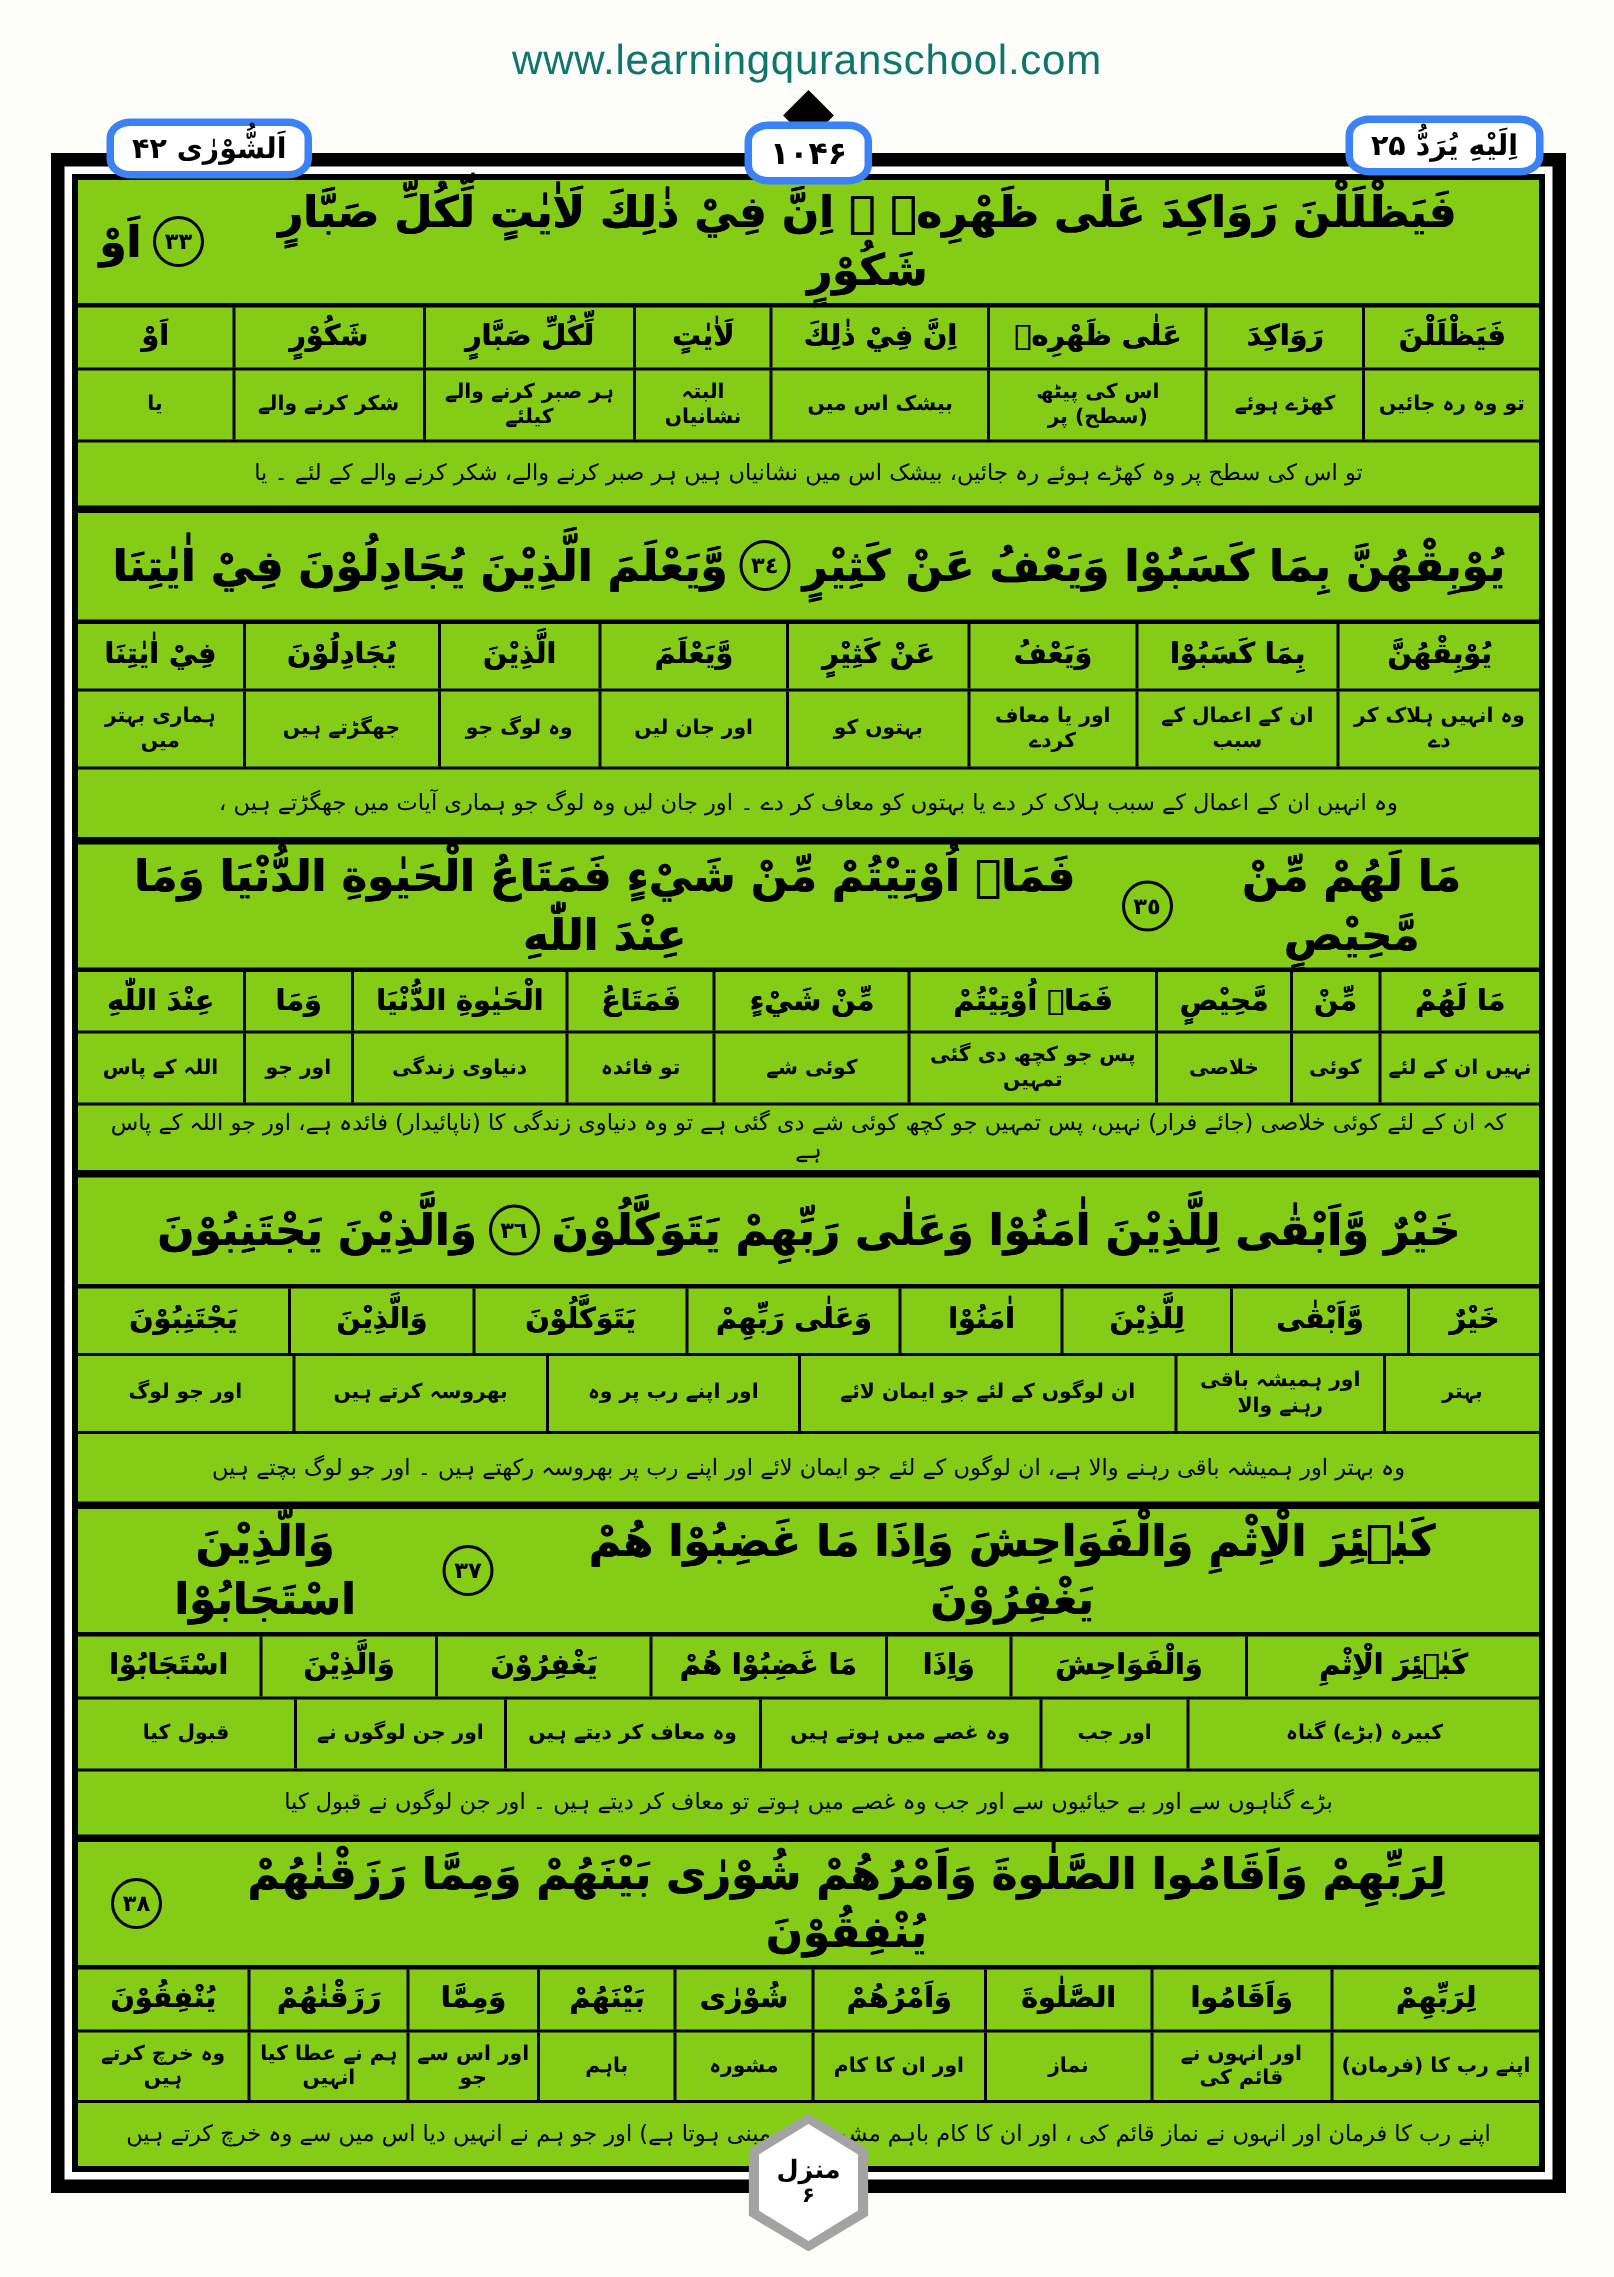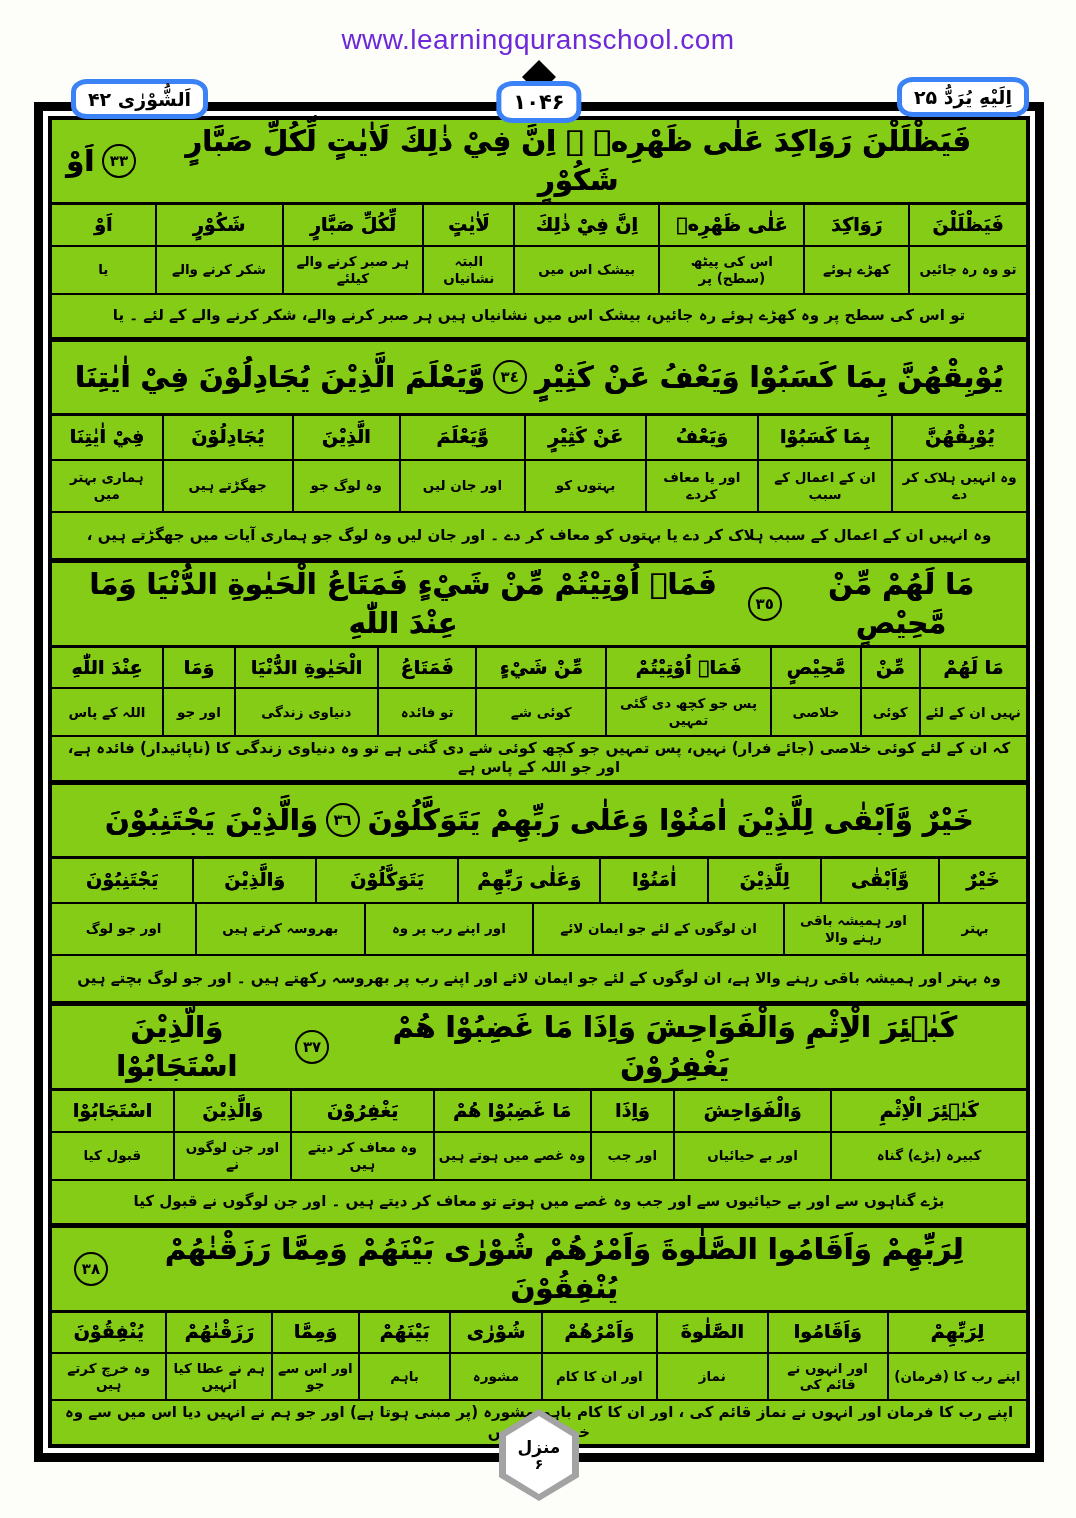--- a/index.html
+++ b/index.html
@@ -3,21 +3,21 @@
 <meta charset="utf-8">
 <style>
   html,body{margin:0;padding:0;background:#e8e8e4;}
   .page{
     width:1076px;height:1518px;position:relative;background:#fdfdfa;
     margin:0 auto;overflow:hidden;color:#000;
     font-family:"DejaVu Sans",sans-serif;
   }
   .site-url{
     position:absolute;top:24px;left:0;right:0;text-align:center;
-    font-family:"Liberation Sans",sans-serif;font-size:28px;color:#6d28d9;
+    font-family:"Liberation Sans",sans-serif;font-size:28px;color:#0f766e;
     letter-spacing:.5px;
   }
   
   .frame{
     position:absolute;left:34px;right:32px;top:102px;bottom:56px;
     border:9px solid #000;padding:5px;background:#fff;
   }
   .inner-frame{
     border:4px solid #000;height:100%;box-sizing:border-box;
     display:flex;flex-direction:column;background:#84cc16;
@@ -72,21 +72,21 @@
   }
   .words-row{flex:1.0;font-size:19px;font-weight:bold;text-shadow:.4px 0 0 #000;}
   .meanings-row{flex:1.15;font-size:13.5px;font-weight:bold;}
   .cell{
     display:flex;align-items:center;justify-content:center;text-align:center;
     padding:3px 4px;min-width:0;line-height:1.25;
   }
   .cell:not(:last-child){border-left:2.5px solid #000;}
   .trans-row{
     flex:0.95;display:flex;align-items:center;justify-content:center;
-    direction:rtl;font-size:15px;font-weight:bold;text-align:center;
+    direction:rtl;font-size:15px;font-weight:normal;text-align:center;
     padding:2px 12px;line-height:1.3;
   }
 </style>
 </head>
 <body>
 
 <div class="page">
 
   <div class="site-url">www.learningquranschool.com</div>
 
@@ -225,21 +225,20 @@
           <div class="cell" style="flex:1.9">كَبٰۤئِرَ الْاِثْمِ</div>
           <div class="cell" style="flex:1.5">وَالْفَوَاحِشَ</div>
           <div class="cell" style="flex:0.75">وَاِذَا</div>
           <div class="cell" style="flex:1.5">مَا غَضِبُوْا هُمْ</div>
           <div class="cell" style="flex:1.35">يَغْفِرُوْنَ</div>
           <div class="cell" style="flex:1.1">وَالَّذِيْنَ</div>
           <div class="cell" style="flex:1.15">اسْتَجَابُوْا</div>
         </div>
         <div class="cells-row meanings-row">
           <div class="cell" style="flex:1.9">کبیرہ (بڑے) گناہ</div>
-          <div class="cell" style="flex:1.5">اور بے حیائیاں</div>
           <div class="cell" style="flex:0.75">اور جب</div>
           <div class="cell" style="flex:1.5">وہ غصے میں ہوتے ہیں</div>
           <div class="cell" style="flex:1.35">وہ معاف کر دیتے ہیں</div>
           <div class="cell" style="flex:1.1">اور جن لوگوں نے</div>
           <div class="cell" style="flex:1.15">قبول کیا</div>
         </div>
         <div class="trans-row">بڑے گناہوں سے اور بے حیائیوں سے اور جب وہ غصے میں ہوتے تو معاف کر دیتے ہیں ۔ اور جن لوگوں نے قبول کیا</div>
       </div>
 
       <div class="section">

